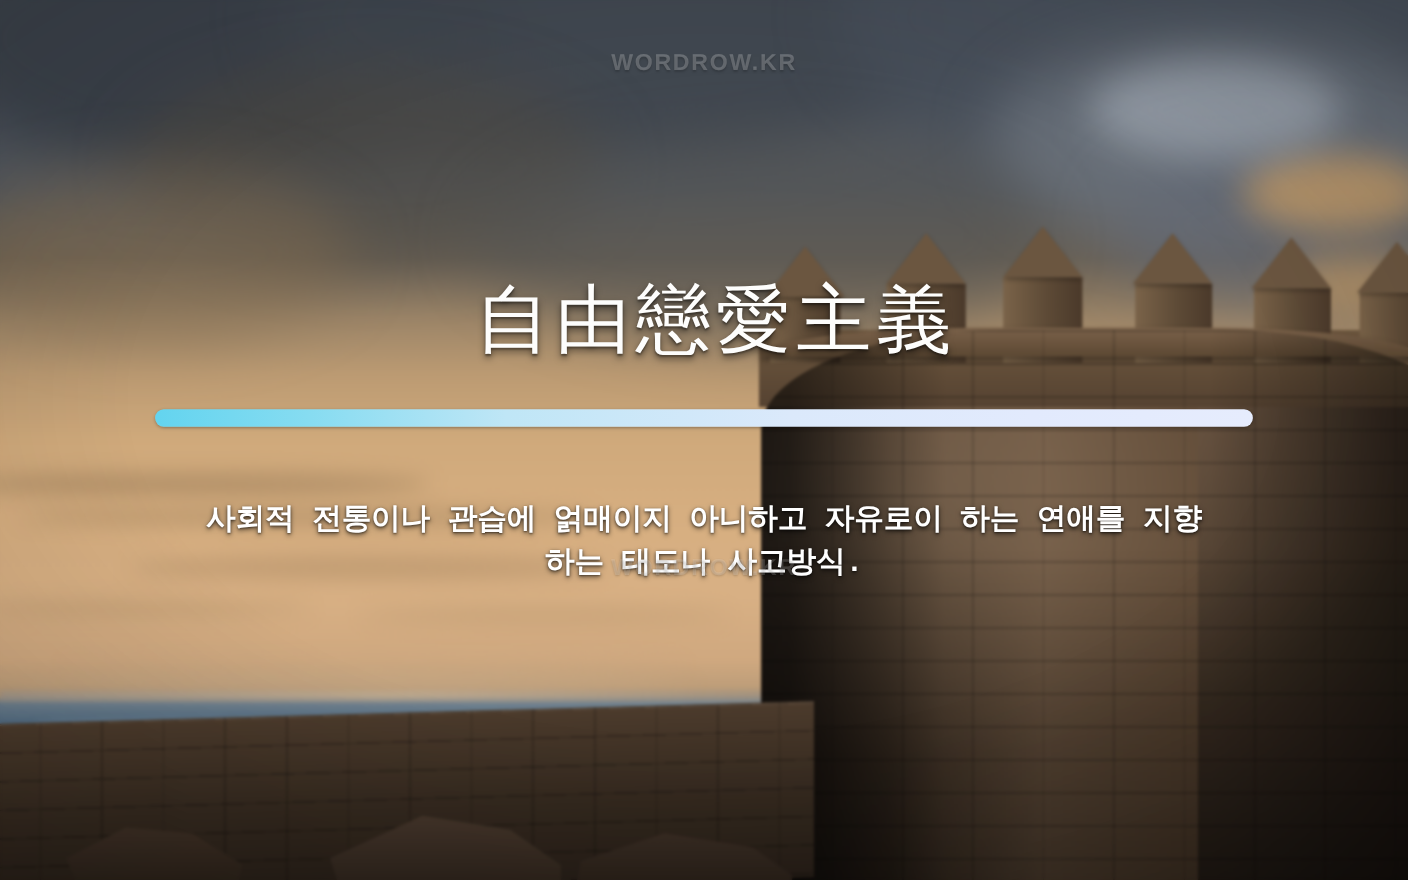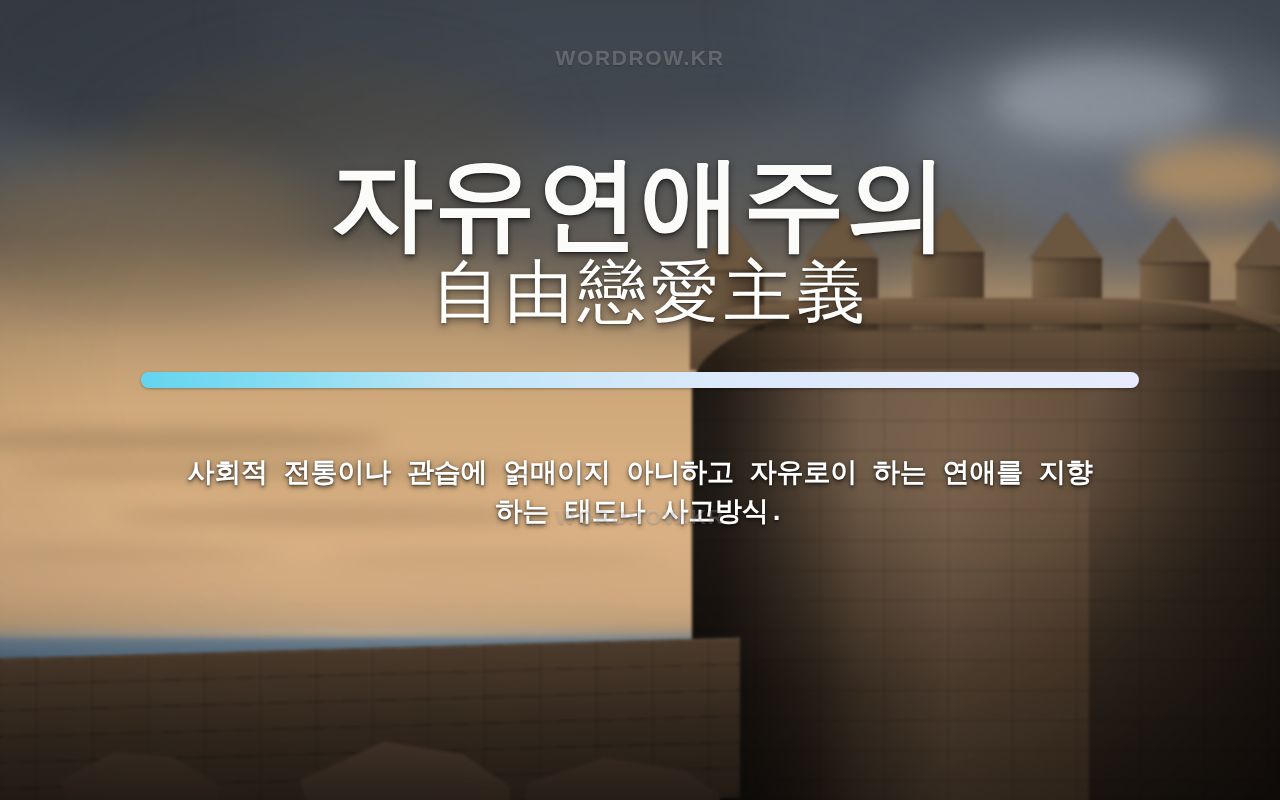--- a/index.html
+++ b/index.html
@@ -362,21 +362,20 @@
     <div class="rock-c"></div>
 
     <div class="blur-pass"></div>
     <div class="vignette"></div>
   </div>
 
   <div class="content">
 
     <div class="watermark top">WORDROW.KR</div>
 
-    <h1 class="title">자유연애주의</h1>
 
     <div class="hanja">自由戀愛主義</div>
 
     <div class="divider"></div>
 
     <p class="definition">사회적 전통이나 관습에 얽매이지 아니하고 자유로이 하는 연애를 지향하는 태도나 사고방식.</p>
 
     <div class="watermark bottom">WORDROW.KR</div>
 
   </div>

